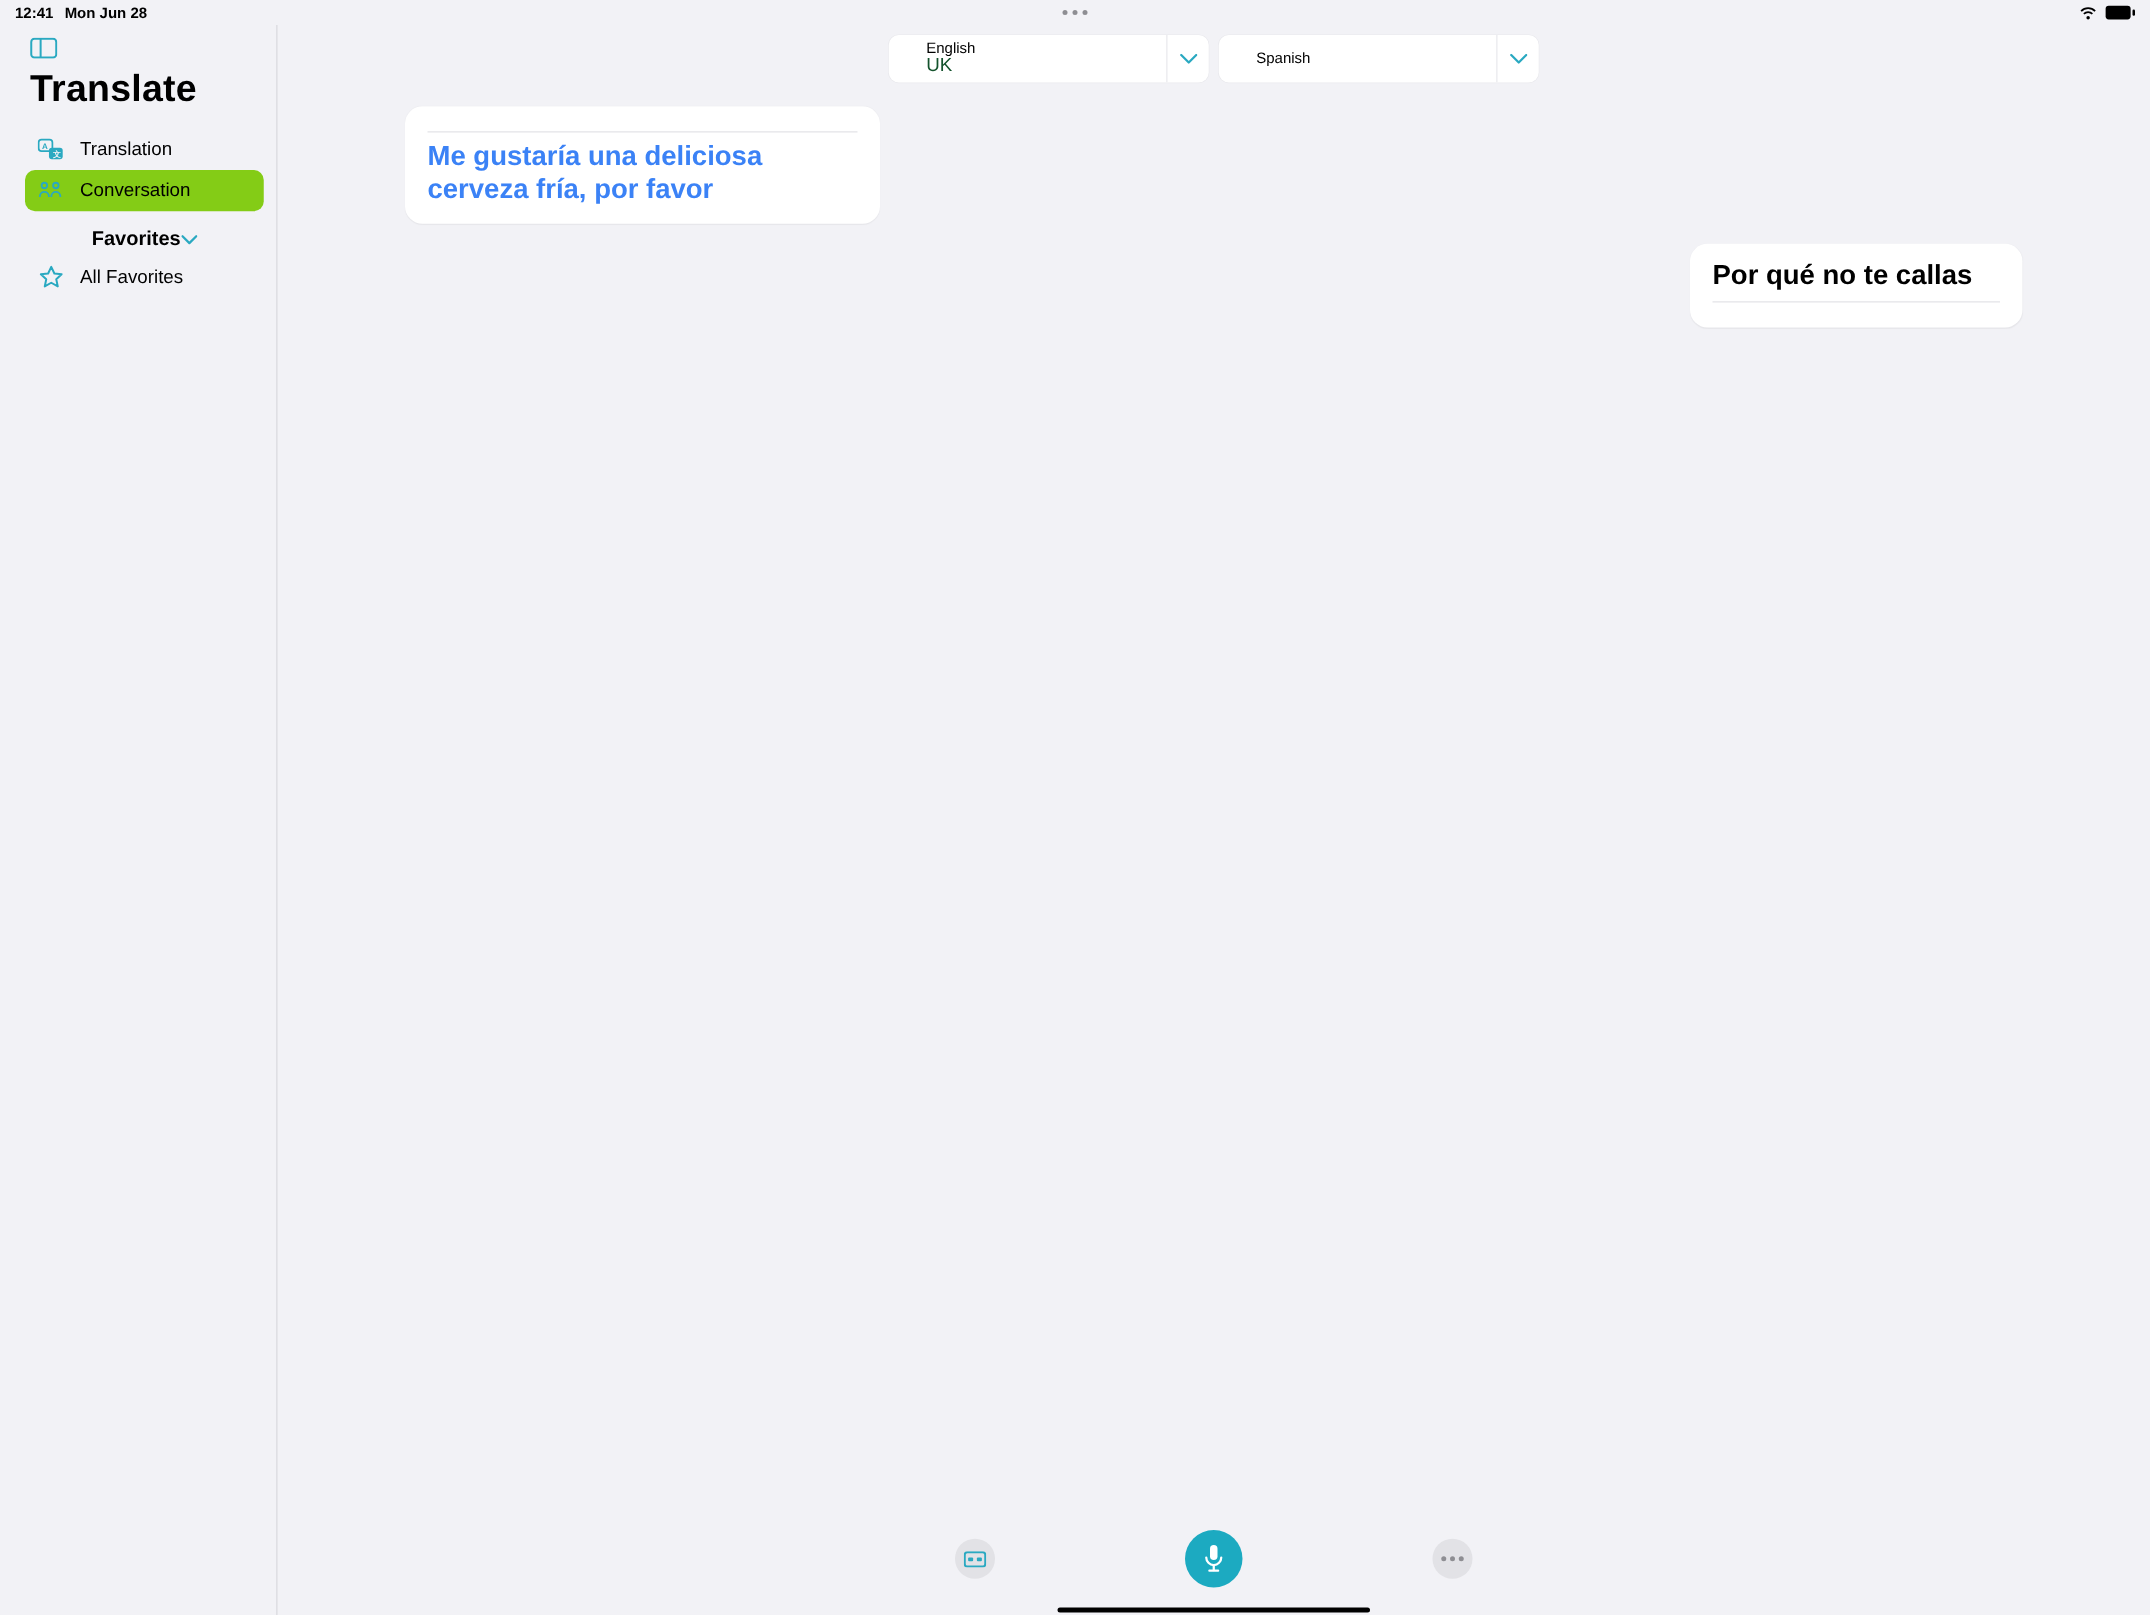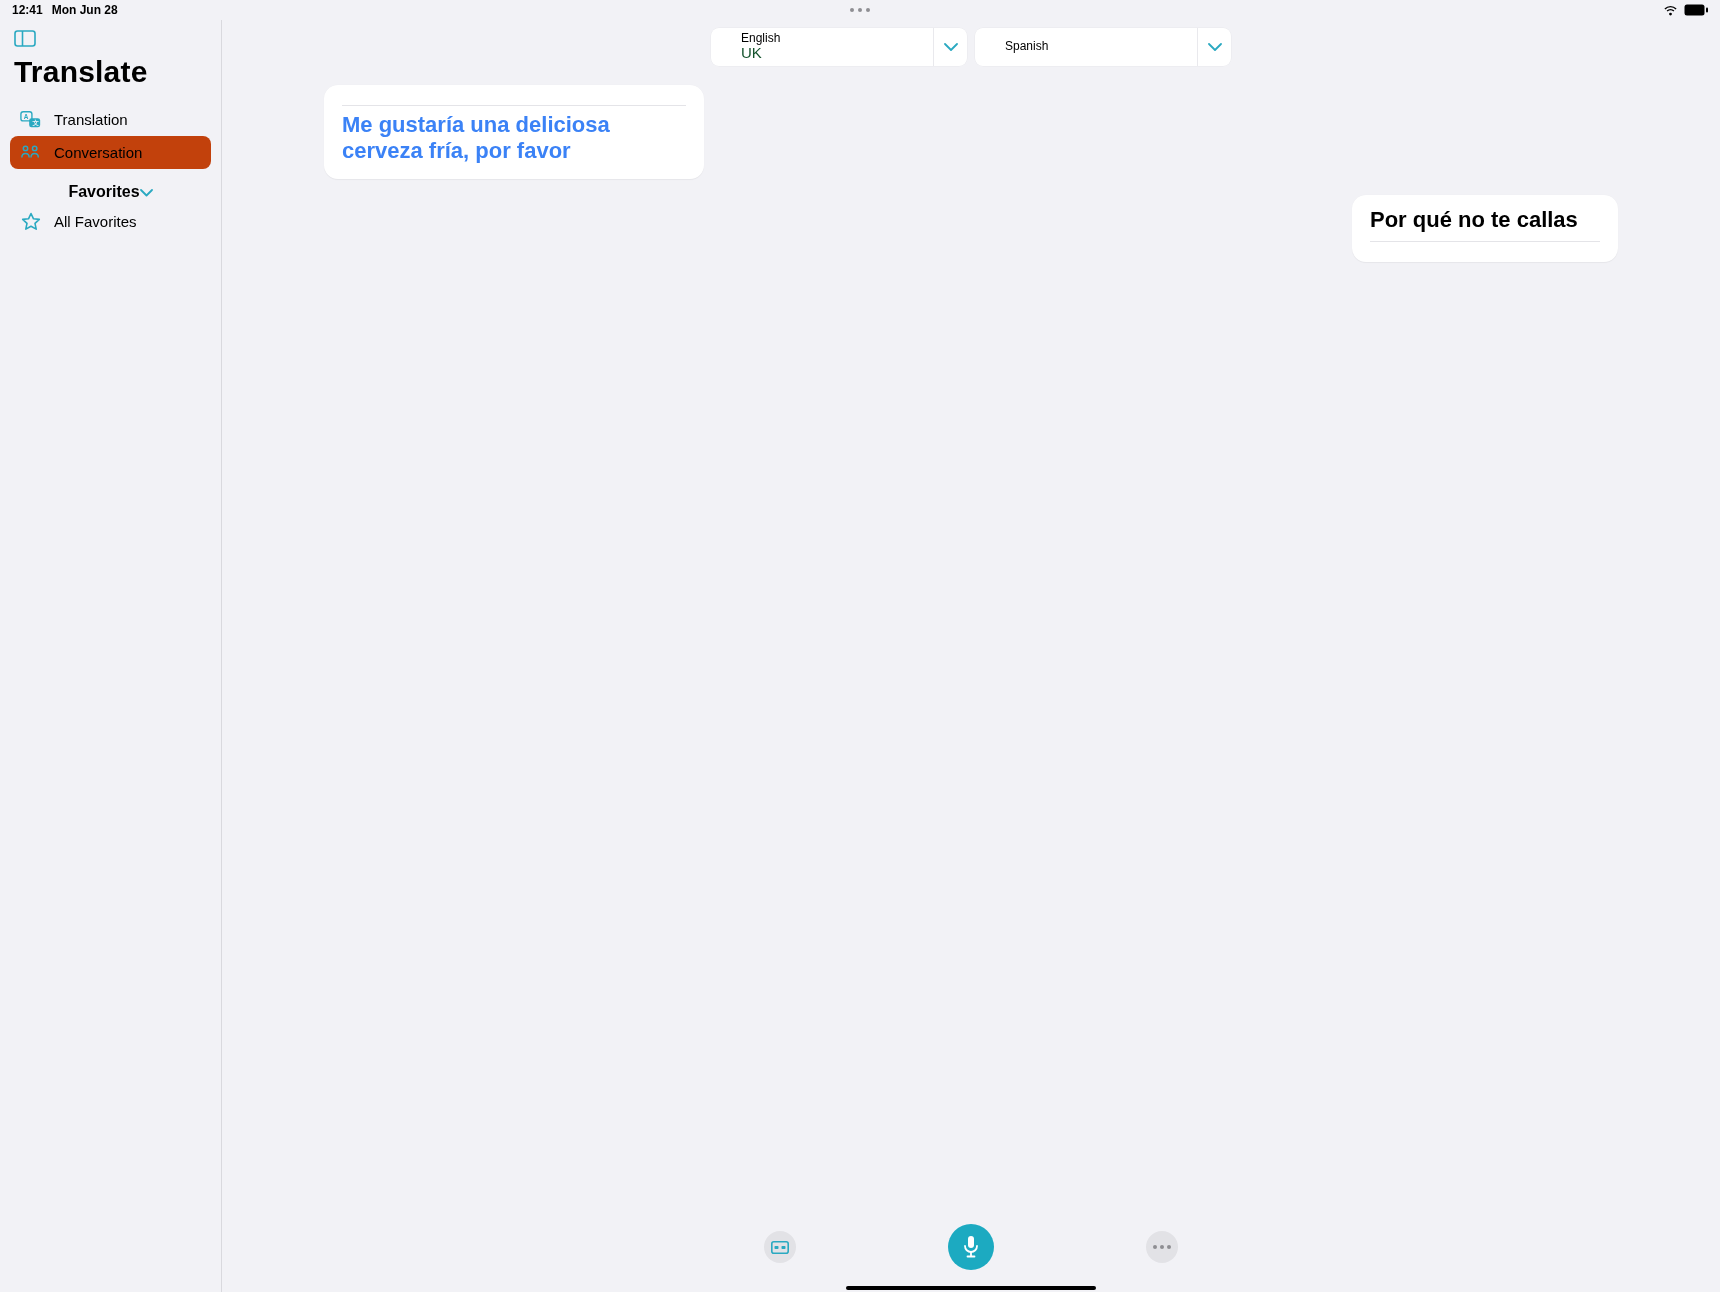--- a/index.html
+++ b/index.html
@@ -41,21 +41,21 @@
       gap: 6px;
     }
     .wifi-icon svg { display: block; }
     .battery-icon svg { display: block; }
 
     
     .app { position: absolute; top: 20px; left: 0; right: 0; bottom: 0; display: flex; }
     .sidebar {
       width: 222px;
       border-right: 1px solid #d9d9de;
-      padding: 5px 10px 0 10px;
+      padding: 5px 10px 0 20px;
       display: flex;
       flex-direction: column;
     }
     .content { flex: 1; position: relative; }
 
     
     .sidebar .collapse-btn {
       width: 24px; height: 18px;
       color: #2aa9c1;
       display: flex; align-items: center; justify-content: flex-start;
@@ -71,21 +71,21 @@
       display: flex;
       align-items: center;
       gap: 12px;
       height: 33px;
       padding: 0 10px;
       border-radius: 8px;
       font-size: 15px;
       color: #000;
       cursor: pointer;
     }
-    .nav-item.active { background: #c2410c; }
+    .nav-item.active { background: #84cc16; }
     .nav-item .icon { width: 22px; height: 22px; color: #2aa9c1; display: flex; align-items: center; justify-content: center; }
     .sidebar .section-header {
       display: flex;
       align-items: center;
       justify-content: center;
       margin: 14px 6px 4px 6px;
       font-size: 16px;
       font-weight: 600;
     }
     .sidebar .section-header .chevron { color: #2aa9c1; }

